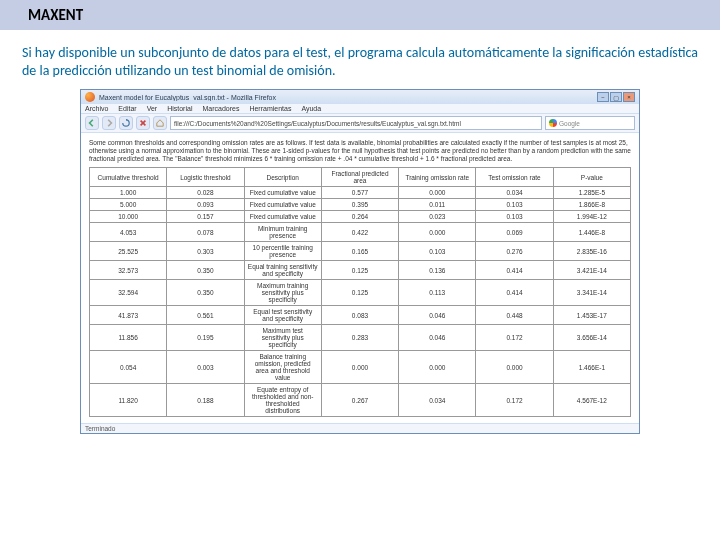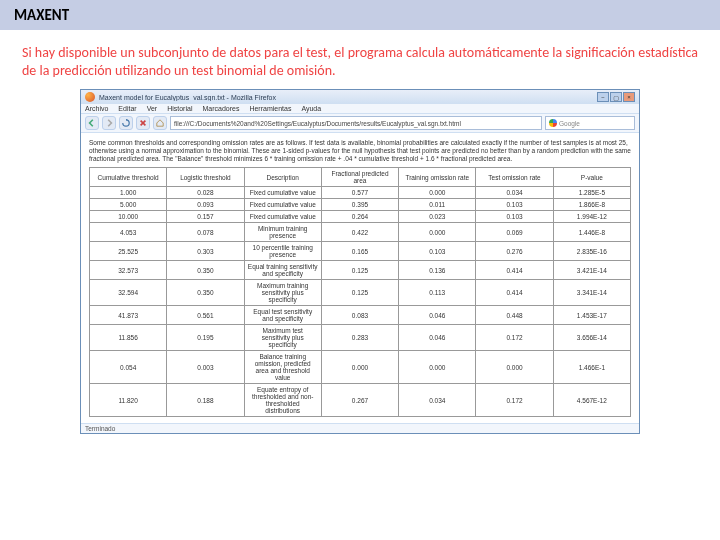--- a/index.html
+++ b/index.html
@@ -1,19 +1,19 @@
 <!DOCTYPE html>
 <html><head>
 <meta charset="utf-8">
 <style>
   * { box-sizing: border-box; margin: 0; padding: 0; }
   body { width: 720px; height: 540px; background: #fff; font-family: Calibri, Arial, sans-serif; overflow: hidden; }
-  .header-bar { background: #c5cde4; padding: 6px 14px; }
+  .header-bar { background: #c5cde4; padding: 6px 28px; }
   .header-bar h1 { font-size: 15px; font-weight: bold; color: #000; }
-  .body-text { padding: 14px 22px 10px 22px; font-size: 14px; color: #ef4444; text-align: justify; line-height: 1.25; }
+  .body-text { padding: 14px 22px 10px 22px; font-size: 14px; color: #0369a1; text-align: justify; line-height: 1.25; }
   .browser-window { margin: 0 auto; width: 560px; border: 1px solid #6b8fb8; background: #fff; font-size: 7px; font-family: Tahoma, Arial, sans-serif; color: #333; }
   .titlebar { background: linear-gradient(#e8eef9,#cfdff2); display: flex; align-items: center; padding: 2px 4px; gap: 4px; }
   .ff-icon { width: 10px; height: 10px; background: radial-gradient(circle at 30% 30%, #ffb347, #d9532b); border-radius: 50%; }
   .titlebar-text { flex: 1; color: #2a3b52; font-size: 7px; white-space: nowrap; overflow: hidden; }
   .win-btns { display: flex; gap: 1px; }
   .win-btn { width: 12px; height: 10px; background: #bcd0eb; border: 1px solid #6b8fb8; display: flex; align-items: center; justify-content: center; font-size: 6px; }
   .win-btn.close { background: #e89a7a; }
   .menubar { background: #f2f6fc; padding: 1px 4px; display: flex; gap: 10px; border-bottom: 1px solid #cfdff2; }
   .menubar span { font-size: 7px; color: #333; }
   .toolbar { background: #f2f6fc; display: flex; align-items: center; gap: 3px; padding: 2px 4px; border-bottom: 1px solid #cfdff2; }

